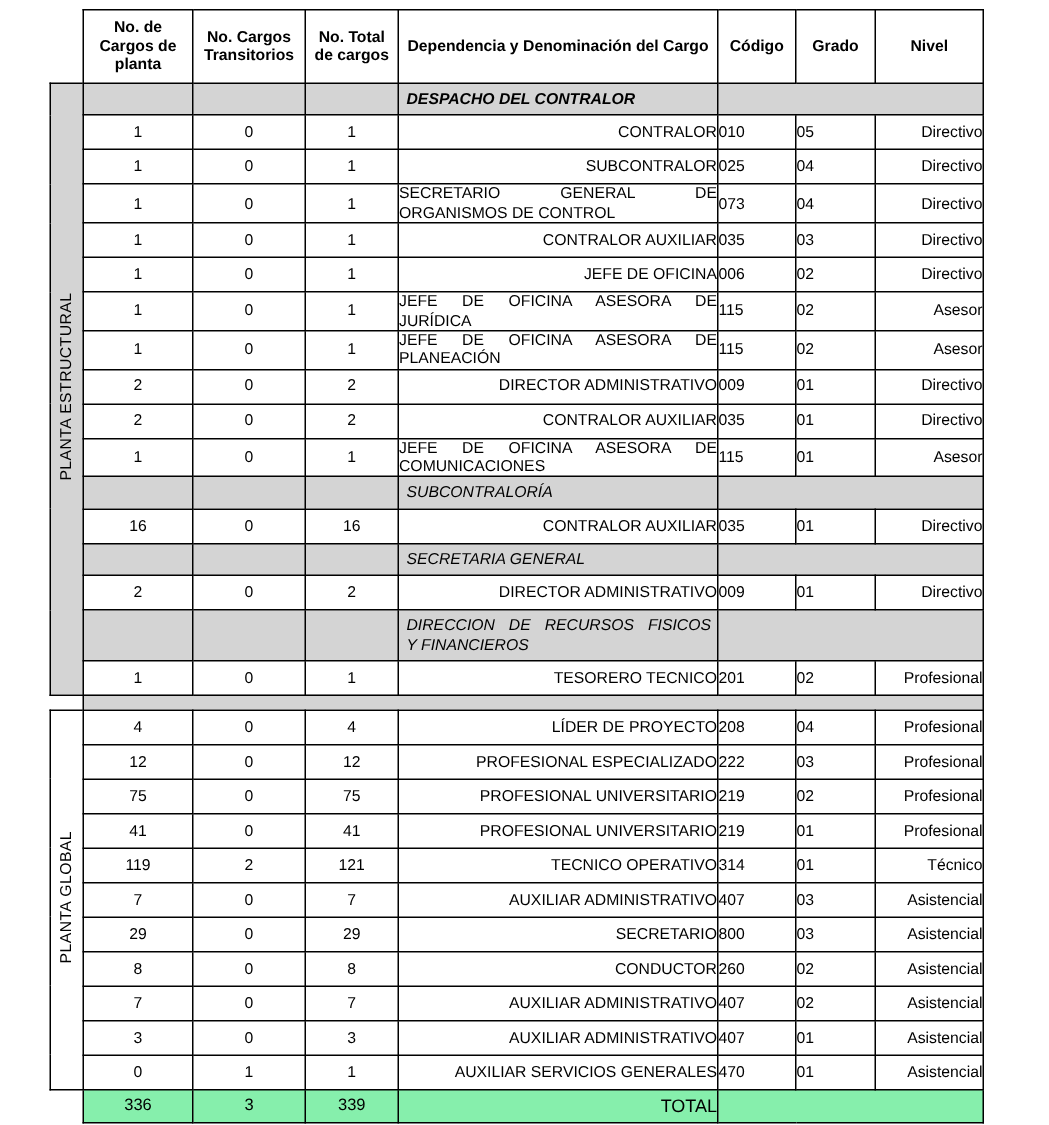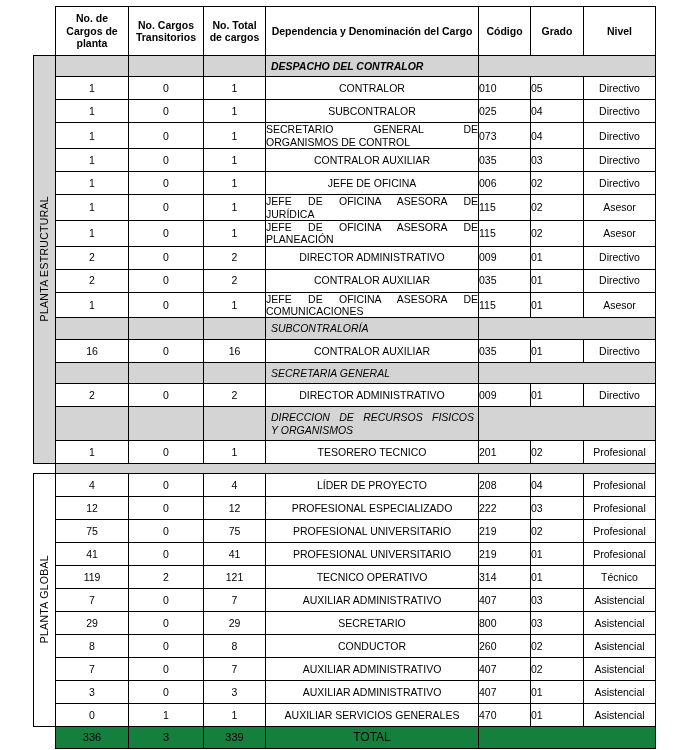--- a/index.html
+++ b/index.html
@@ -76,21 +76,21 @@
     display: inline-block;
   }
 
   
   td.num {
     text-align: center;
     font-size: 11px;
     height: 22px;
   }
   td.dep {
-    text-align: center;
+    text-align: right;
     padding: 3px 4px 3px 5px;
     font-size: 10.5px;
   }
   td.dep.just {
     text-align: justify;
     text-align-last: left;
   }
   td.dep.just span.ln {
     display: block;
   }
@@ -98,21 +98,21 @@
     display: block;
     text-align: justify;
     text-align-last: justify;
   }
   td.code, td.grade {
     text-align: left;
     padding-left: 5px;
     font-size: 10.5px;
   }
   td.level {
-    text-align: center;
+    text-align: right;
     padding-left: 5px;
     font-size: 9.5px;
   }
 
   
   tr.section td {
     background: #d4d4d4;
   }
   tr.section td.dep {
     text-align: left;
@@ -132,21 +132,21 @@
     border-top: 1px solid #000;
     border-bottom: 1px solid #000;
   }
   tr.gap td.nob {
     border: none;
     background: #ffffff;
   }
 
   
   tr.total td {
-    background: #15803d;
+    background: #86efac;
     height: 21px;
   }
   tr.total td.blank-side {
     background: #ffffff;
     border: none;
   }
   tr.total td.num { font-size: 11px; }
   tr.total td.dep { font-size: 12px; }
 </style>
 </head>
@@ -349,21 +349,21 @@
         <td class="grade">01</td>
         <td class="level">Directivo</td>
       </tr>
 
       <tr class="section">
         <td></td>
         <td></td>
         <td></td>
         <td class="dep just">
           <span class="j">DIRECCION DE RECURSOS FISICOS</span>
-          <span class="ln">Y ORGANISMOS</span>
+          <span class="ln">Y FINANCIEROS</span>
         </td>
         <td colspan="3"></td>
       </tr>
 
       <tr>
         <td class="num">1</td>
         <td class="num">0</td>
         <td class="num">1</td>
         <td class="dep">TESORERO TECNICO</td>
         <td class="code">201</td>

